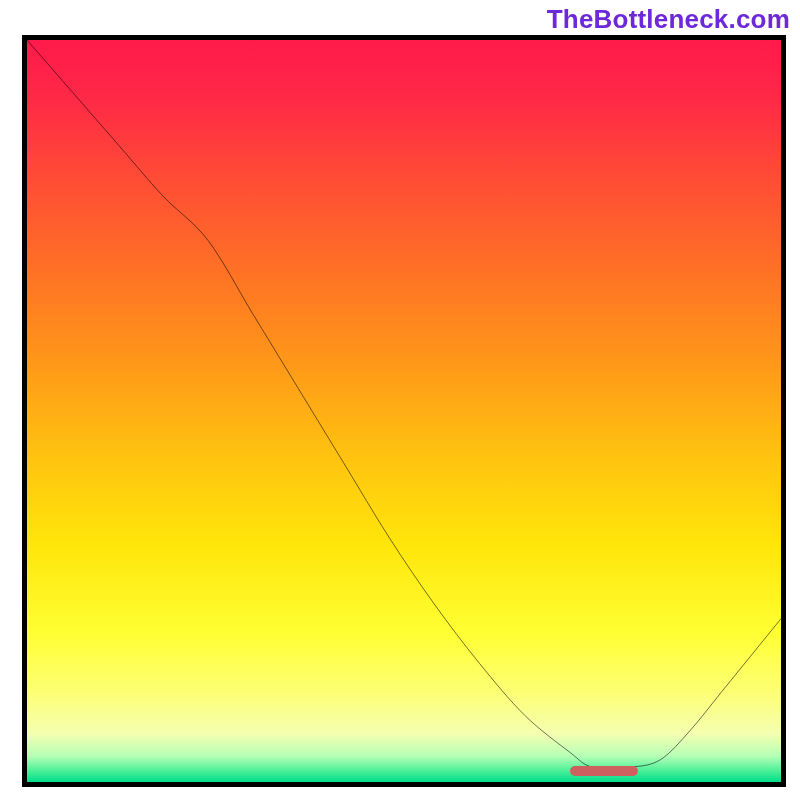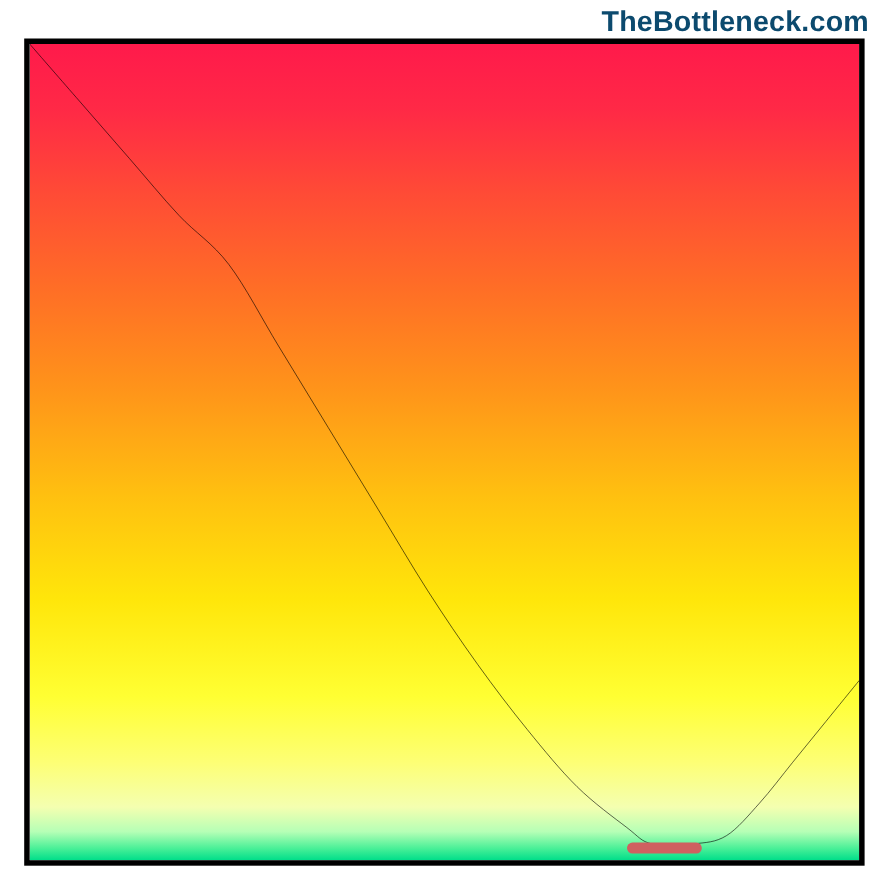--- a/index.html
+++ b/index.html
@@ -16,21 +16,21 @@
     top: 0;
     width: 800px;
     height: 800px;
   }
   .watermark {
     position: absolute;
     top: 4px;
     right: 10px;
     font-size: 26px;
     font-weight: 600;
-    color: #0c4a6e;
+    color: #6d28d9;
     letter-spacing: 0.2px;
   }
   .plot-box {
     position: absolute;
     left: 22px;
     top: 35px;
     width: 764px;
     height: 752px;
     border: 5px solid #000;
     box-sizing: border-box;

